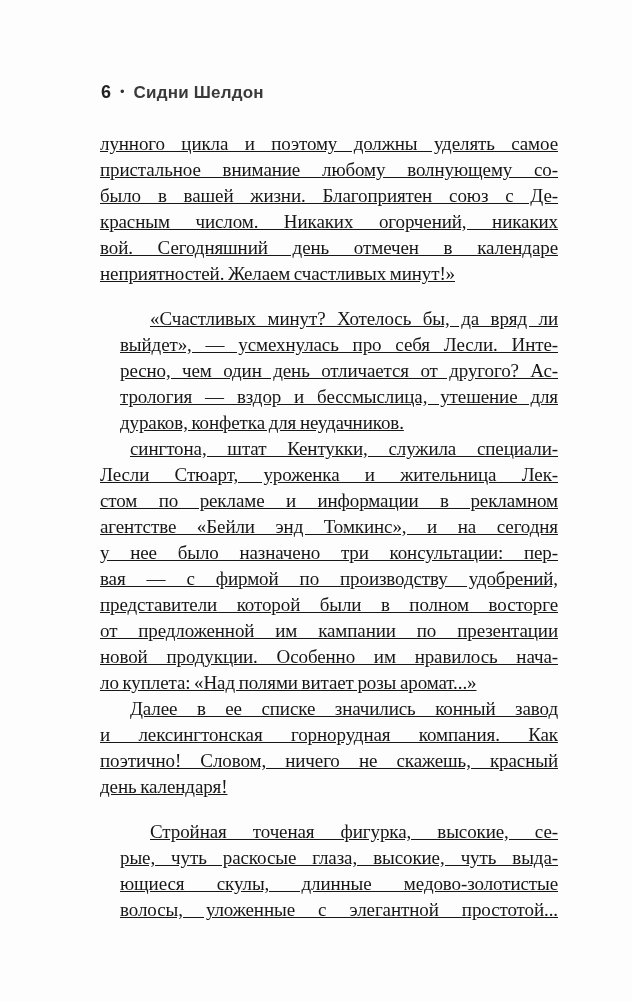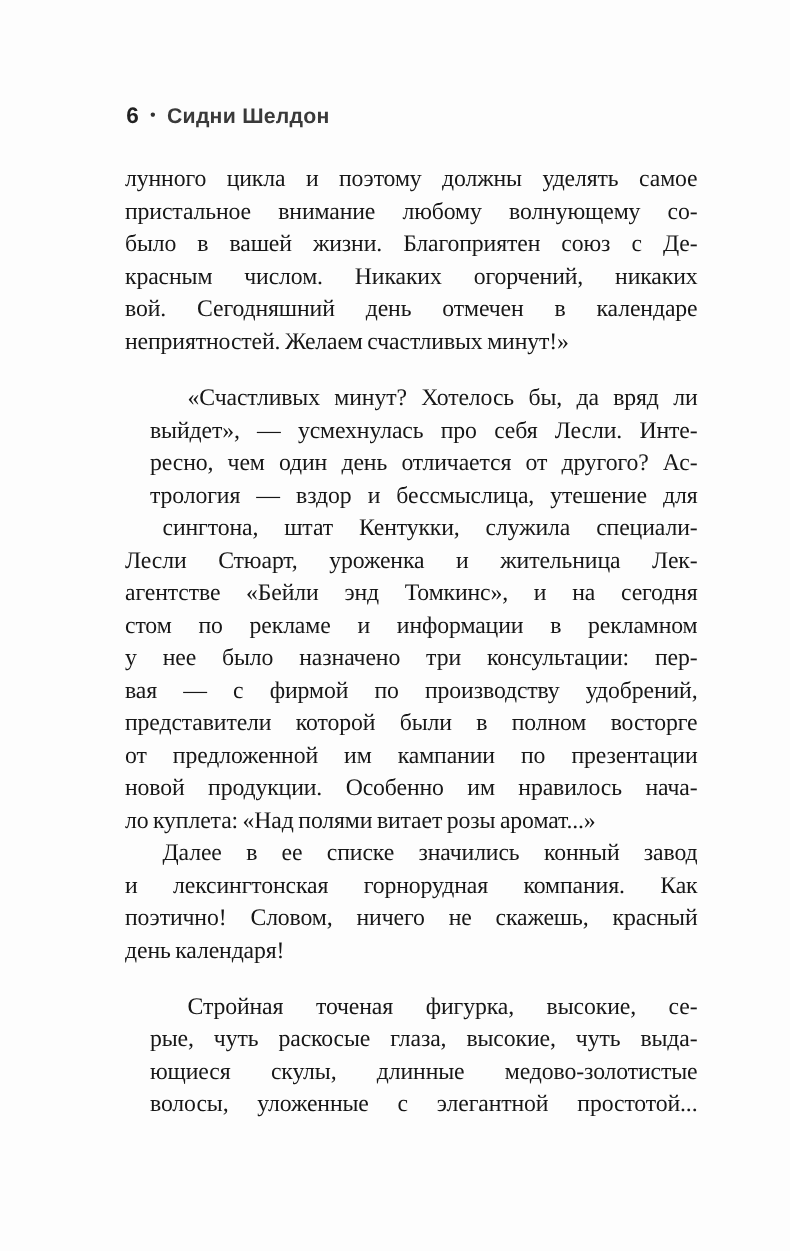--- a/index.html
+++ b/index.html
@@ -49,20 +49,21 @@
     width: 458px;
     font-size: 19px;
     line-height: 26px;
     color: #171717;
     letter-spacing: -0.1px;
     word-spacing: -1px;
   }
   .para {
     margin: 0;
     padding: 0;
+    text-decoration: underline;
   }
   .para.space-before {
     margin-top: 19px;
     margin-left: 20px;
   }
   .para.indent .line:first-child {
     text-indent: 30px;
   }
   .line {
     text-align: justify;
@@ -92,27 +93,28 @@
       <div class="line">красным числом. Никаких огорчений, никаких</div>
       <div class="line">вой. Сегодняшний день отмечен в календаре</div>
       <div class="line end">неприятностей. Желаем счастливых минут!»</div>
     </div>
 
     <div class="para indent space-before">
       <div class="line">«Счастливых минут? Хотелось бы, да вряд ли</div>
       <div class="line">выйдет», — усмехнулась про себя Лесли. Инте-</div>
       <div class="line">ресно, чем один день отличается от другого? Ас-</div>
       <div class="line">трология — вздор и бессмыслица, утешение для</div>
+      <div class="line end">дураков, конфетка для неудачников.</div>
     </div>
 
     <div class="para indent">
       <div class="line">сингтона, штат Кентукки, служила специали-</div>
       <div class="line">Лесли Стюарт, уроженка и жительница Лек-</div>
+      <div class="line">стом по рекламе и информации в рекламном</div>
       <div class="line">агентстве «Бейли энд Томкинс», и на сегодня</div>
-      <div class="line">стом по рекламе и информации в рекламном</div>
       <div class="line">у нее было назначено три консультации: пер-</div>
       <div class="line">вая — с фирмой по производству удобрений,</div>
       <div class="line">представители которой были в полном восторге</div>
       <div class="line">от предложенной им кампании по презентации</div>
       <div class="line">новой продукции. Особенно им нравилось нача-</div>
       <div class="line end">ло куплета: «Над полями витает розы аромат...»</div>
     </div>
 
     <div class="para indent">
       <div class="line">Далее в ее списке значились конный завод</div>

